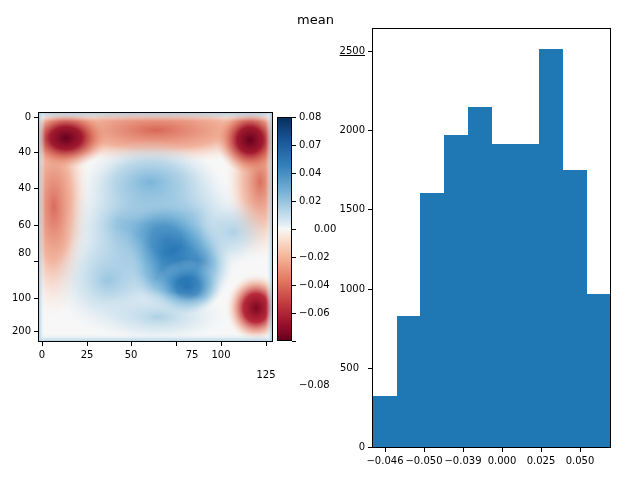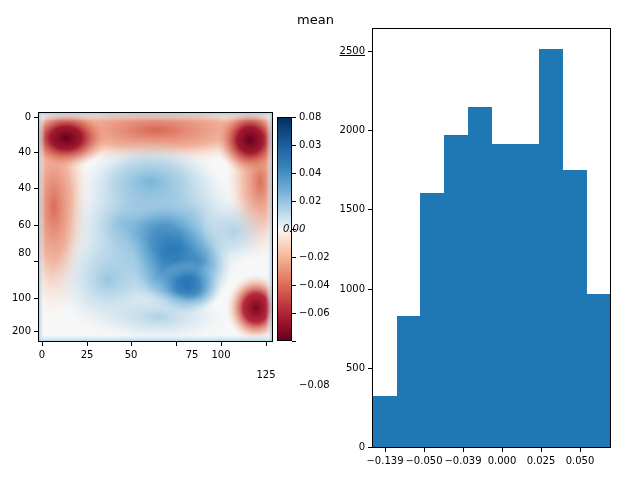--- a/index.html
+++ b/index.html
@@ -247,24 +247,24 @@
   <div class="tick-mark" style="left:292px;top:145px;width:4px;height:1px;"></div>
   <div class="tick-mark" style="left:292px;top:173px;width:4px;height:1px;"></div>
   <div class="tick-mark" style="left:292px;top:201px;width:4px;height:1px;"></div>
   <div class="tick-mark" style="left:292px;top:229px;width:4px;height:1px;"></div>
   <div class="tick-mark" style="left:292px;top:257px;width:4px;height:1px;"></div>
   <div class="tick-mark" style="left:292px;top:285px;width:4px;height:1px;"></div>
   <div class="tick-mark" style="left:292px;top:313px;width:4px;height:1px;"></div>
   <div class="tick-mark" style="left:292px;top:341px;width:4px;height:1px;"></div>
 
   <div class="tick-label" style="left:299px;top:117px;transform:translateY(-50%);">0.08</div>
-  <div class="tick-label" style="left:299px;top:145px;transform:translateY(-50%);">0.03</div>
+  <div class="tick-label" style="left:299px;top:145px;transform:translateY(-50%);">0.07</div>
   <div class="tick-label" style="left:299px;top:173px;transform:translateY(-50%);">0.04</div>
   <div class="tick-label" style="left:299px;top:201px;transform:translateY(-50%);">0.02</div>
-  <div class="tick-label" style="left:283px;top:229px;transform:translateY(-50%);font-style:italic;">0.00</div>
+  <div class="tick-label" style="left:314px;top:229px;transform:translateY(-50%);">0.00</div>
   <div class="tick-label" style="left:299px;top:257px;transform:translateY(-50%);">−0.02</div>
   <div class="tick-label" style="left:299px;top:285px;transform:translateY(-50%);">−0.04</div>
   <div class="tick-label" style="left:299px;top:313px;transform:translateY(-50%);">−0.06</div>
   <div class="tick-label" style="left:299px;top:341px;transform:translateY(-50%);margin-top:44px;">−0.08</div>
 
   <div id="hist-panel">
     <div id="hist-frame">
       <div id="hist-bars">
           <div class="hist-bar" style="left: 0px; width: 23.731px; height: 51.0206px; background: rgb(31, 119, 180);"></div>
           <div class="hist-bar" style="left: 23.731px; width: 23.731px; height: 131.393px; background: rgb(31, 119, 180);"></div>
@@ -284,30 +284,30 @@
   <div class="tick-mark" style="left:368px;top:130px;width:4px;height:1px;"></div>
   <div class="tick-mark" style="left:368px;top:209px;width:4px;height:1px;"></div>
   <div class="tick-mark" style="left:368px;top:289px;width:4px;height:1px;"></div>
   <div class="tick-mark" style="left:368px;top:368px;width:4px;height:1px;"></div>
   <div class="tick-mark" style="left:368px;top:447px;width:4px;height:1px;"></div>
 
   <div class="tick-label tick-y" style="left:334px;top:51px;width:31px;text-decoration:underline;">2500</div>
   <div class="tick-label tick-y" style="left:334px;top:130px;width:31px;">2000</div>
   <div class="tick-label tick-y" style="left:334px;top:209px;width:31px;">1500</div>
   <div class="tick-label tick-y" style="left:334px;top:289px;width:31px;">1000</div>
-  <div class="tick-label tick-y" style="left:334px;top:368px;width:31px;">500</div>
+  <div class="tick-label tick-y" style="left:334px;top:368px;width:31px;text-align:center;">500</div>
   <div class="tick-label tick-y" style="left:334px;top:447px;width:31px;">0</div>
 
   <div class="tick-mark" style="left:385px;top:448px;width:1px;height:4px;"></div>
   <div class="tick-mark" style="left:424px;top:448px;width:1px;height:4px;"></div>
   <div class="tick-mark" style="left:463px;top:448px;width:1px;height:4px;"></div>
   <div class="tick-mark" style="left:502px;top:448px;width:1px;height:4px;"></div>
   <div class="tick-mark" style="left:541px;top:448px;width:1px;height:4px;"></div>
   <div class="tick-mark" style="left:580px;top:448px;width:1px;height:4px;"></div>
 
-  <div class="tick-label tick-x" style="left:385px;top:456px;">−0.139</div>
+  <div class="tick-label tick-x" style="left:385px;top:456px;">−0.046</div>
   <div class="tick-label tick-x" style="left:424px;top:456px;">−0.050</div>
   <div class="tick-label tick-x" style="left:463px;top:456px;">−0.039</div>
   <div class="tick-label tick-x" style="left:502px;top:456px;">0.000</div>
   <div class="tick-label tick-x" style="left:541px;top:456px;">0.025</div>
   <div class="tick-label tick-x" style="left:580px;top:456px;">0.050</div>
 
 </div>
 
 </body></html>

